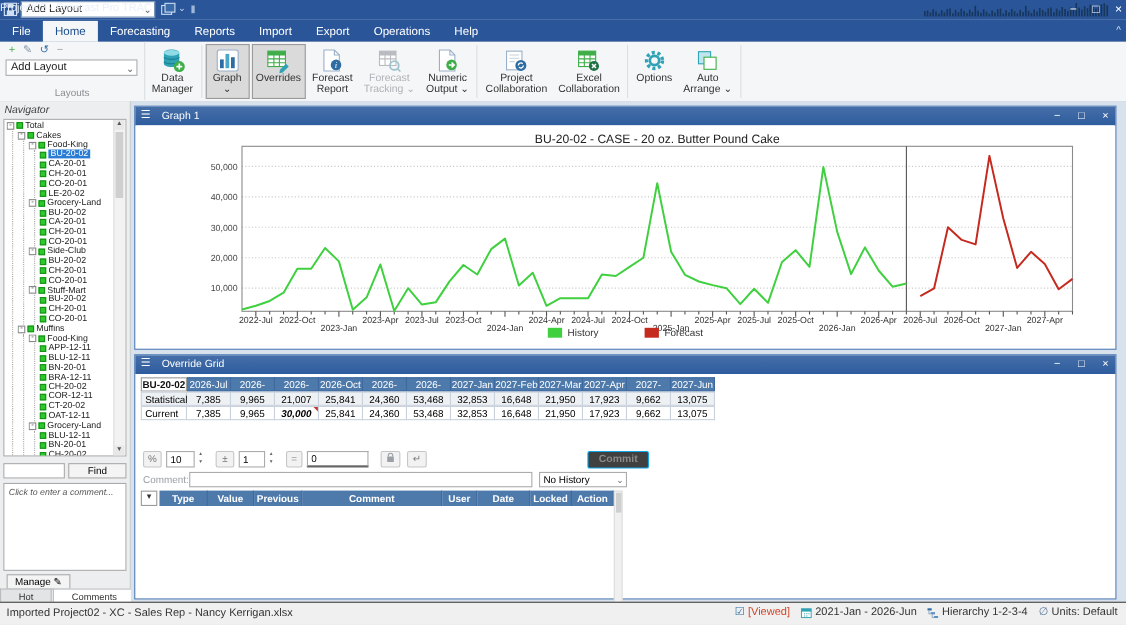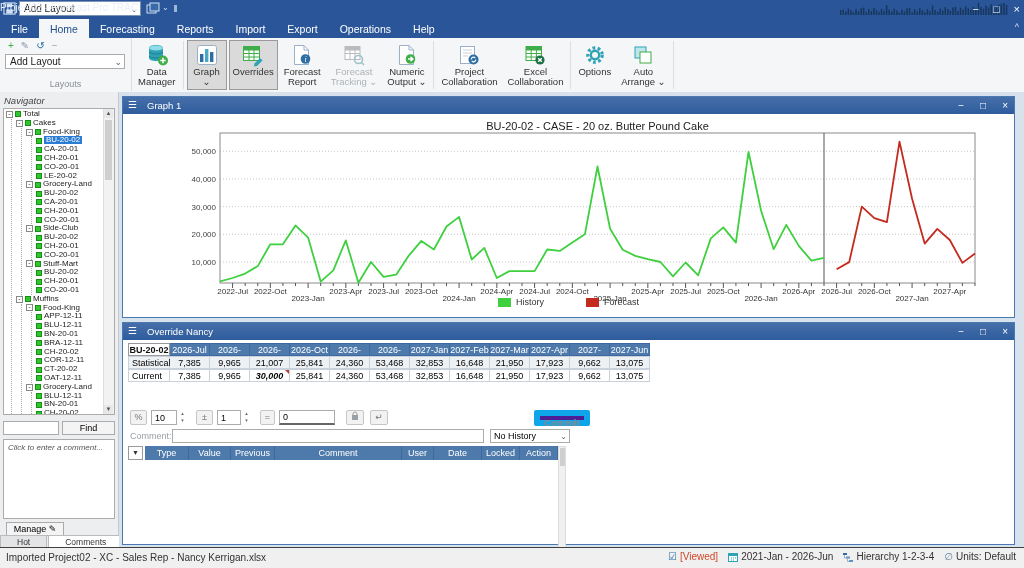--- a/index.html
+++ b/index.html
@@ -92,30 +92,30 @@
   .ogrid .rlabel{width:42px;background:#fff;text-align:left;padding-left:3px;border-left:1px solid #c9d2dc;}
   .ogrid .stat .cell{background:#eef1f4;}
   .ogrid .cur .cell{background:#fff;}
   .ogrid .override{font-weight:bold;font-style:italic;position:relative;}
   .ogrid .override .flag{position:absolute;right:0;top:0;width:0;height:0;border-left:4px solid transparent;border-top:4px solid #c0392b;}
   .otb-btn{position:absolute;height:15px;border:1px solid #c6c6c6;background:#f2f2f2;color:#777;font-size:9px;
            text-align:center;line-height:13px;box-sizing:border-box;border-radius:2px;}
   .otb-input{position:absolute;height:15px;border:1px solid #ababab;background:#fff;font-size:9px;
              box-sizing:border-box;padding:0 3px;font-family:"Liberation Sans",sans-serif;}
   .spinner{position:absolute;width:9px;height:15px;font-size:5px;color:#666;text-align:center;line-height:7px;}
-  .commit-btn{position:absolute;left:410px;top:70px;width:56px;height:16px;background:#4c1d95;border:6px solid #0ea5e9;
+  .commit-btn{position:absolute;left:410px;top:70px;width:56px;height:16px;background:#404040;border:1px solid #0ea5e9;
               color:#8a8a8a;font-weight:bold;font-size:9.5px;text-align:center;line-height:14px;box-sizing:border-box;border-radius:2px;}
   .comment-label{position:absolute;left:6px;top:91px;font-size:9px;color:#9aa0a6;}
   .ocomment{position:absolute;left:48px;top:89px;width:312px;height:14px;}
   .hist-select{position:absolute;left:366px;top:89px;width:80px;height:14px;border:1px solid #ababab;background:#fff;
                font-size:9px;line-height:12px;padding-left:3px;box-sizing:border-box;}
   .hist-select .chev{position:absolute;right:2px;top:1px;color:#666;font-size:8px;}
   .filter-btn{position:absolute;left:4px;top:106px;width:15px;height:14px;border:1px solid #9a9a9a;background:#fff;
               font-size:7px;text-align:center;line-height:12px;color:#333;box-sizing:border-box;}
-  .hist-head{position:absolute;left:21px;top:106px;display:flex;font-size:9px;}
+  .hist-head{position:absolute;left:21px;top:106px;display:flex;font-size:9px;font-weight:bold;}
   .hist-head .hcell{height:14px;line-height:14px;background:#4d79ab;color:#fff;text-align:center;
                     border-right:1px solid #3d69a0;box-sizing:border-box;}
   .hist-scroll{position:absolute;left:434px;top:106px;width:8px;height:106px;background:#f0f0f0;border:1px solid #ddd;box-sizing:border-box;}
   .hist-scroll .thumb{position:absolute;left:1px;top:1px;width:5px;height:18px;background:#cfcfcf;}
   
   .statusbar{position:absolute;left:0;bottom:0;right:0;height:20px;background:#f0f0f0;border-top:1px solid #404040;
              font-size:10px;color:#333;}
   .status-left{position:absolute;left:6px;top:4px;}
   .status-right{position:absolute;right:8px;top:3px;display:flex;gap:10px;align-items:center;}
   .sseg{display:flex;align-items:center;gap:3px;}
@@ -543,21 +543,21 @@
               <span class="sw" style="background: rgb(197, 42, 31);"></span>
               <span>Forecast</span>
             </div>
           </div>
       </div>
     </div>
 
     <div class="child-window" id="override-window">
       <div class="cw-titlebar">
         <span class="ham">☰</span>
-        <span class="cw-title">Override Nancy</span>
+        <span class="cw-title">Override Grid</span>
         <div class="cw-controls" id="override-controls">
             <span>−</span>
             <span>□</span>
             <span>×</span>
           </div>
       </div>
       <div class="cw-body">
         <div class="ogrid" id="override-grid">
             <div class="row head">
               <div class="cell corner">BU-20-02</div>

